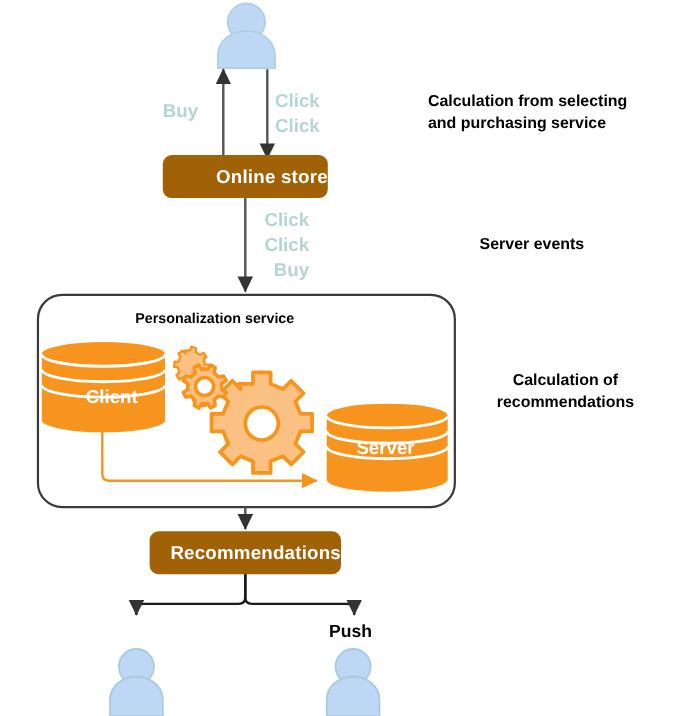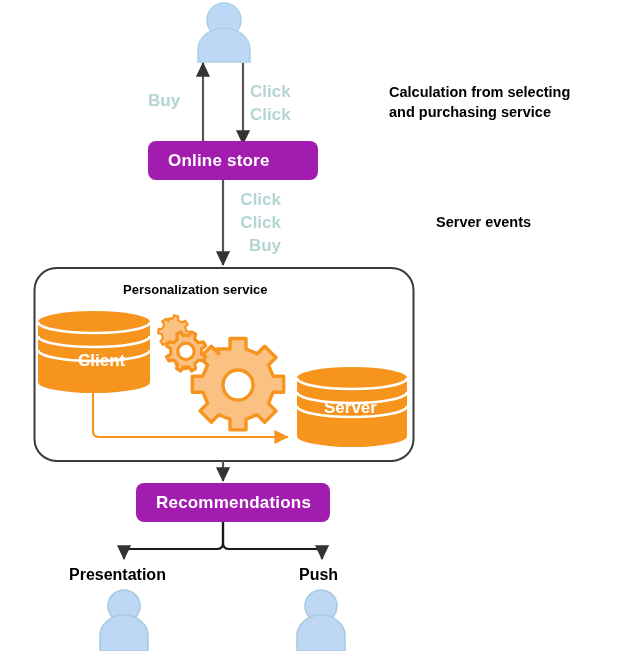--- a/index.html
+++ b/index.html
@@ -19,29 +19,28 @@
   }
   .svg-layer {
     position: absolute;
     left: 0;
     top: 0;
     width: 623px;
     height: 651px;
   }
   .box-teal {
     position: absolute;
-    background: #a21caf;
+    background: #a16207;
     border-radius: 8px;
     display: flex;
     align-items: center;
-    justify-content: flex-start;
+    justify-content: flex-end;
     color: #ffffff;
     font-weight: bold;
     letter-spacing: 0.2px;
-    padding-left: 20px;
   }
   .edge-label {
     position: absolute;
     color: #B3D5D3;
     font-weight: bold;
     font-size: 17px;
     line-height: 23px;
     white-space: nowrap;
   }
   .annot {
@@ -193,22 +192,23 @@
 
   <div class="annot" style="left:389px; top:82px;">
     <div>Calculation from selecting</div>
     <div>and purchasing service</div>
   </div>
 
   <div class="annot" style="left:436px; top:212px;">
     <div>Server events</div>
   </div>
 
-
-  <div class="caption" style="left:69px; top:566px;">
-    <span>Presentation</span>
-  </div>
+  <div class="annot" style="left:424px; top:336px; width:180px; text-align:center;">
+    <div>Calculation of</div>
+    <div>recommendations</div>
+  </div>
+
 
   <div class="caption" style="left:299px; top:566px;">
     <span>Push</span>
   </div>
 
 </div>
 
 </body></html>

